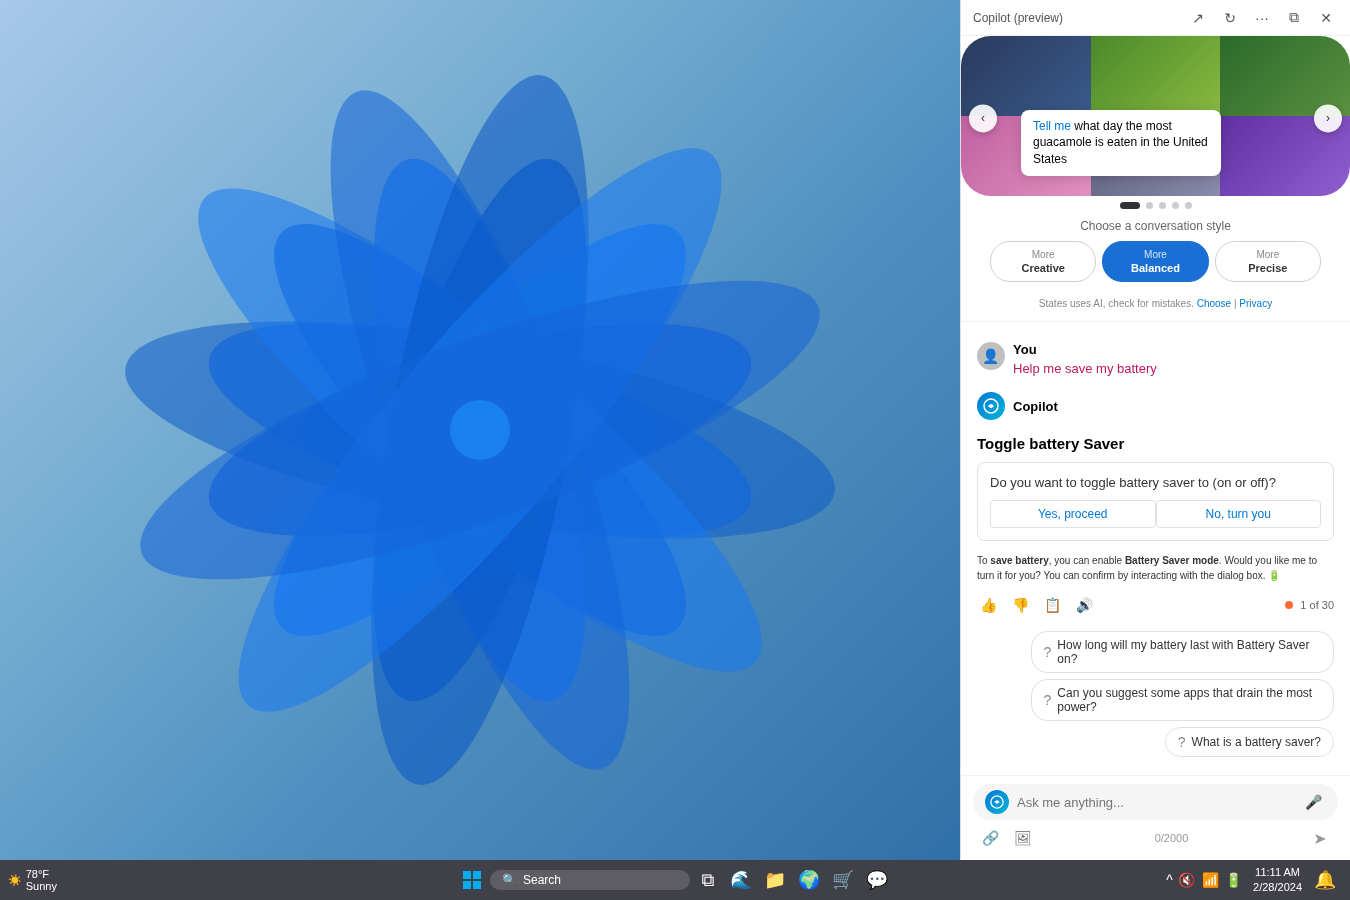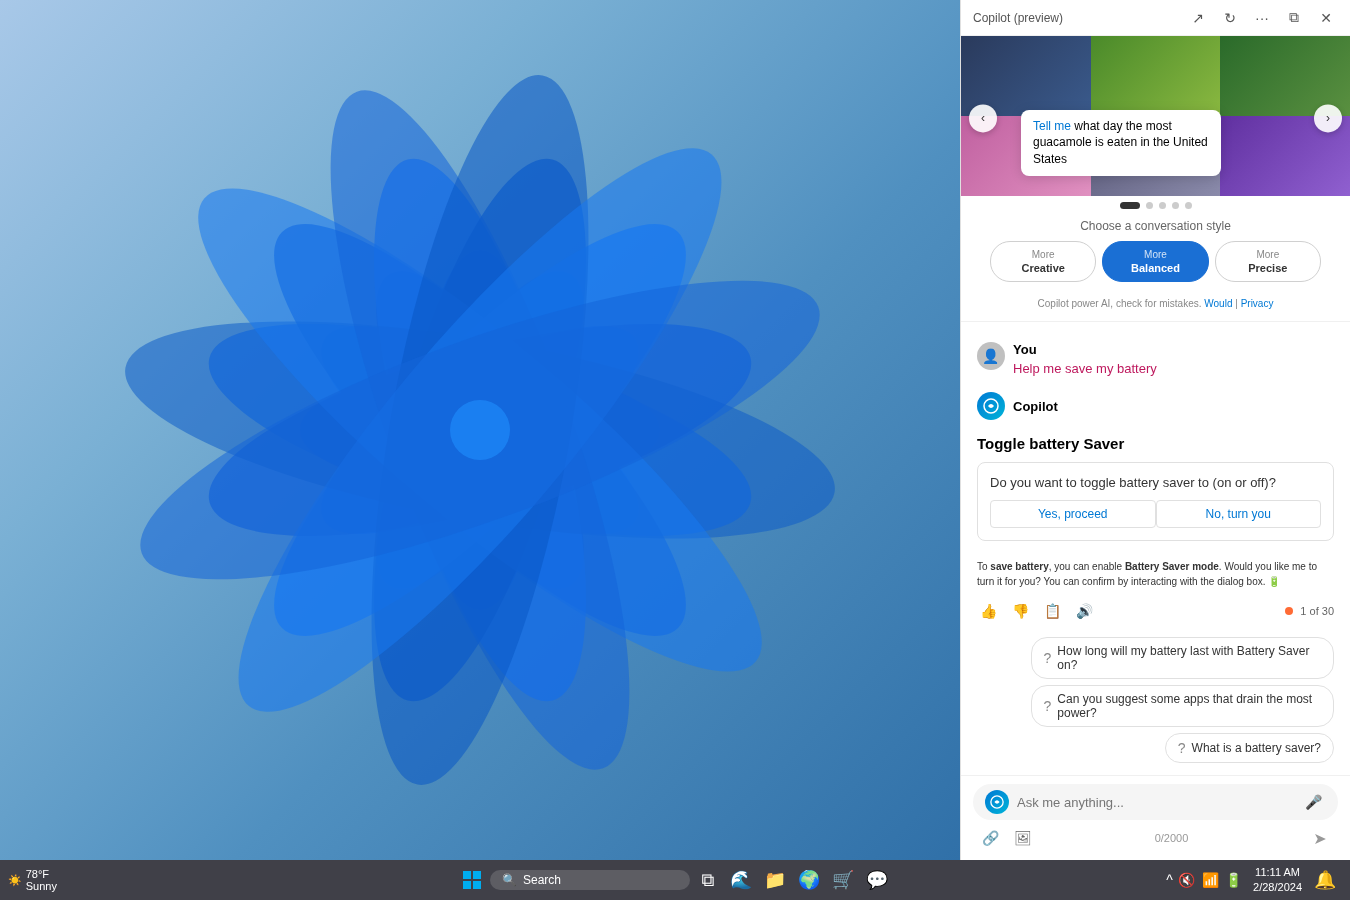--- a/index.html
+++ b/index.html
@@ -175,20 +175,21 @@
     .carousel-inner {
       display: flex;
       height: 160px;
     }
 
     .carousel-image {
       width: 100%;
       height: 160px;
       position: relative;
       overflow: hidden;
+      border-radius: 30px;
     }
 
     .carousel-img-placeholder {
       width: 100%;
       height: 100%;
       display: grid;
       grid-template-columns: 1fr 1fr 1fr;
       grid-template-rows: 1fr 1fr;
     }
 
@@ -368,21 +369,21 @@
       font-weight: 600;
       margin-bottom: 10px;
     }
 
     
     .battery-dialog {
       border: 1px solid #e0e0e0;
       border-radius: 8px;
       padding: 12px;
       background: white;
-      margin-bottom: 18px;
+      margin-bottom: 12px;
     }
 
     .battery-question {
       font-size: 13px;
       color: #333;
       margin-bottom: 10px;
     }
 
     .battery-buttons {
       display: flex;
@@ -661,22 +662,22 @@
         <span class="style-name">Balanced</span>
       </button>
       <button class="conv-style-btn">
         <span class="more-text">More</span>
         <span class="style-name">Precise</span>
       </button>
     </div>
   </div>
 
   <div class="ai-disclaimer">
-    <span>Copilot power AI, check for mistakes.</span>
-    <a href="#">Would</a>
+    <span>States uses AI, check for mistakes.</span>
+    <a href="#">Choose</a>
     <span> | </span>
     <a href="#">Privacy</a>
   </div>
 
   <hr class="chat-divider">
 
   <div class="chat-area">
 
     <div class="user-message">
       <div class="user-avatar">👤</div>

